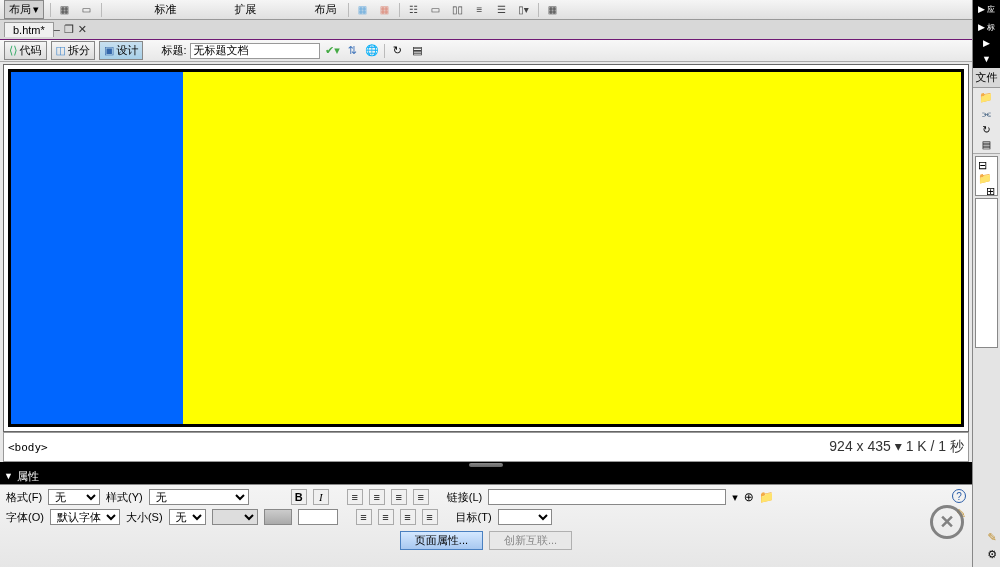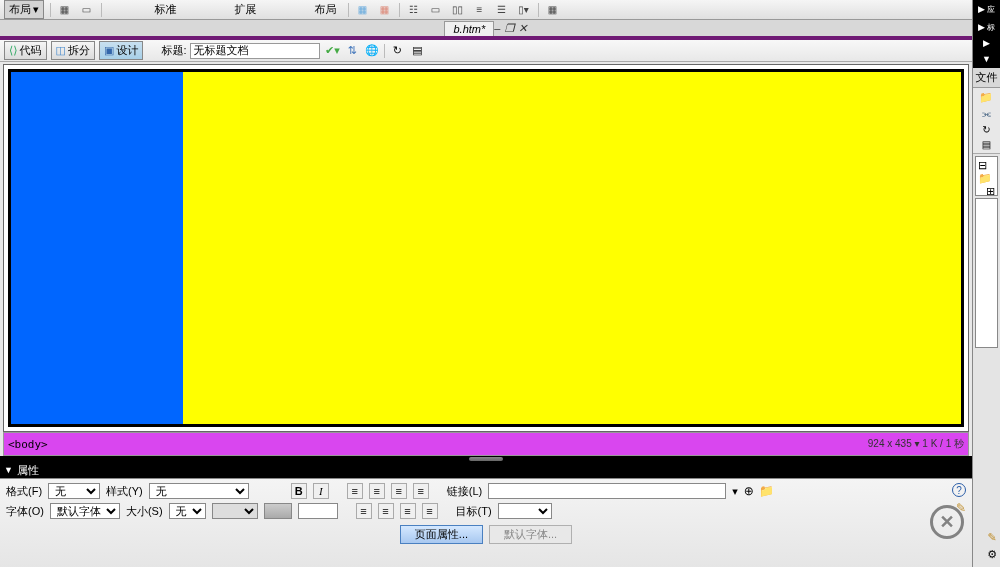--- a/index.html
+++ b/index.html
@@ -6,40 +6,40 @@
 body { background: #e8e8e8; width: 1000px; height: 567px; overflow: hidden; position: relative; }
 
 
 .top-toolbar { height: 20px; background: linear-gradient(#f5f5f5,#e0e0e0); border-bottom: 1px solid #999; display: flex; align-items: center; padding: 0 4px; gap: 6px; }
 .layout-dropdown { display: flex; align-items: center; gap: 2px; background: #d4d4d4; border: 1px solid #888; padding: 1px 4px; font-size: 11px; }
 .tb-sep { width: 1px; height: 14px; background: #bbb; }
 .icon-btn { width: 16px; height: 16px; display: inline-flex; align-items: center; justify-content: center; font-size: 10px; color: #444; }
 .text-btn { font-size: 11px; padding: 1px 4px; border: 1px solid transparent; margin-left: 42px; }
 
 
-.tab-bar { height: 20px; background: #d8d8d8; border-bottom: 4px solid #701a75; display: flex; align-items: center; padding: 0 4px; justify-content: center; font-style: italic; }
+.tab-bar { height: 20px; background: #d8d8d8; border-bottom: 1px solid #701a75; display: flex; align-items: center; padding: 0 4px; justify-content: flex-start; }
 .tab { background: #f0f0f0; border: 1px solid #999; border-bottom: none; padding: 1px 8px; font-size: 11px; }
 .tab-ctrls { display: flex; gap: 4px; font-size: 11px; color: #333; }
 
 
 .doc-toolbar { height: 22px; background: linear-gradient(#f8f8f8,#e8e8e8); border-bottom: 1px solid #aaa; display: flex; align-items: center; padding: 0 4px; gap: 4px; }
 .view-btn { display: inline-flex; align-items: center; gap: 2px; border: 1px solid #888; background: linear-gradient(#f5f5f5,#dcdcdc); padding: 1px 4px; font-size: 11px; }
 .view-btn.active { background: linear-gradient(#c8e0f0,#a8d0e8); }
 .title-input { border: 1px solid #999; height: 16px; width: 130px; padding: 0 2px; font-size: 11px; }
 .tb-icon { width: 16px; height: 16px; display: inline-flex; align-items: center; justify-content: center; }
 
 
 .design-area { height: 368px; background: #fff; border: 1px solid #666; margin: 2px 3px 0 3px; position: relative; padding: 4px; }
 .canvas-frame { width: 100%; height: 358px; border: 3px solid #000; background: yellow; display: flex; }
 .blue-col { width: 172px; background: #0066ff; }
 .yellow-col { flex: 1; background: yellow; }
 
 
-.tag-bar { height: 24px; background: #d946ef; border: 1px solid #999; margin: 0 3px; display: flex; align-items: center; justify-content: space-between; padding: 0 4px; font-size: 11px; }
-.status-info { font-size: 10px; color: #333; }
+.tag-bar { height: 30px; background: #ffffff; border: 1px solid #999; margin: 0 3px; display: flex; align-items: center; justify-content: space-between; padding: 0 4px; font-size: 11px; }
+.status-info { font-size: 14px; color: #333; }
 
 
 .resizer { height: 6px; background: #000; display:flex; align-items:center; justify-content:center;}
 .resizer .grip { width:34px; height:4px; background:linear-gradient(#888,#666); border-radius:2px;}
 
 
 .prop-header { height: 16px; background: #000; color: #fff; display: flex; align-items: center; padding: 0 4px; font-size: 11px; gap: 4px;}
 .prop-header .tri { font-size: 9px; }
 .prop-body { background: linear-gradient(#f4f4f4,#e4e4e4); border-top: 1px solid #888; padding: 4px 6px 8px 6px; height: 96px; position: relative;}
 .prop-row { display: flex; align-items: center; gap: 6px; margin-bottom: 4px; }
@@ -222,20 +222,20 @@
       <span class="fmt-btn">≡</span>
       <span class="fmt-btn">≡</span>
       <span class="fmt-btn">≡</span>
       <span style="width:6px"></span>
       <span class="prop-label">目标(T)</span>
       <select class="target-select"><option></option></select>
     </div>
 
     <div class="center-btns">
       <button class="page-prop-btn">页面属性...</button>
-      <button class="list-item-btn">默认字体...</button>
+      <button class="list-item-btn">创新互联...</button>
     </div>
   </div>
 </div>
 
 <div class="watermark">
   <div class="wm-ic">✕</div>
 </div>
 
 </body></html>

